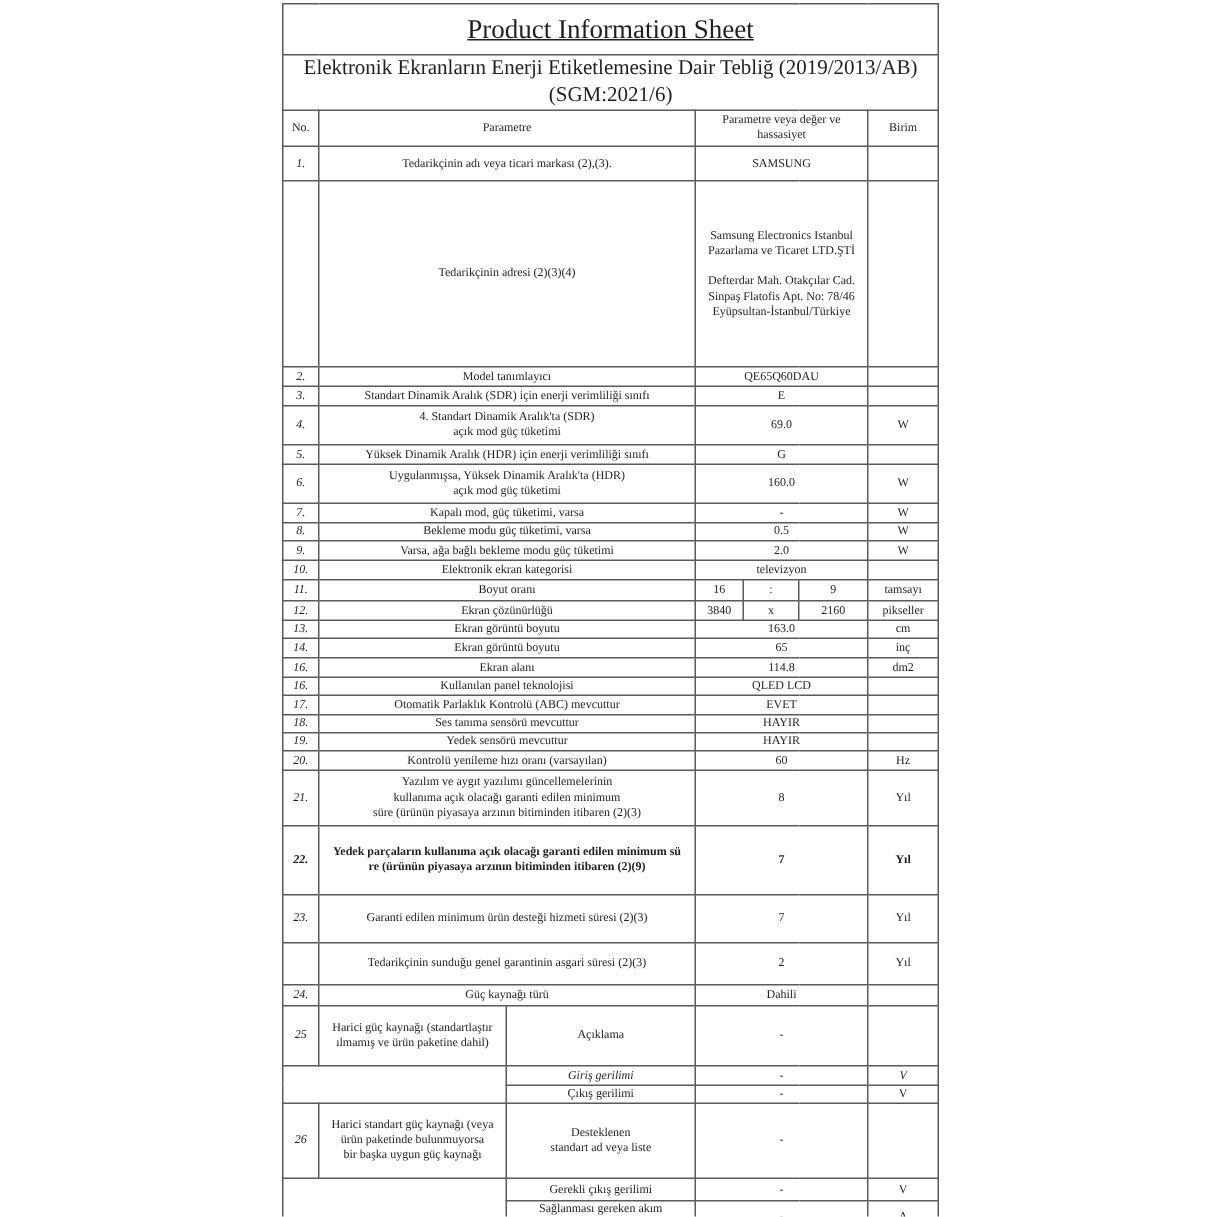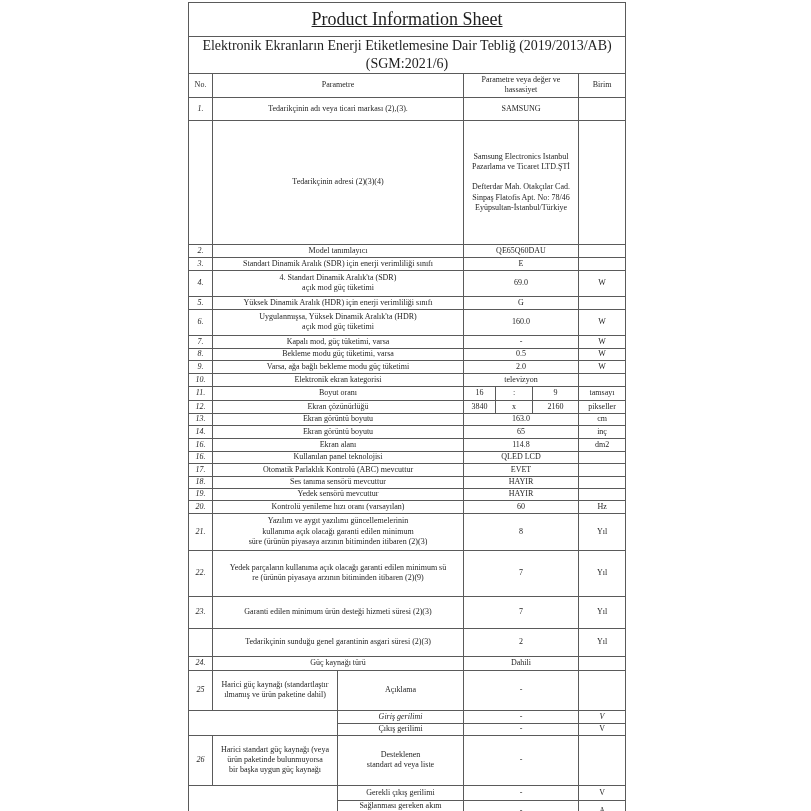--- a/index.html
+++ b/index.html
@@ -193,21 +193,21 @@
         <td class="unit">Hz</td>
       </tr>
       <tr style="height: 37px;">
         <td class="no top">21.</td>
         <td colspan="2" class="param top">Yazılım ve aygıt yazılımı güncellemelerinin
 kullanıma açık olacağı garanti edilen minimum
 süre (ürünün piyasaya arzının bitiminden itibaren (2)(3)</td>
         <td colspan="3" class="val">8</td>
         <td class="unit">Yıl</td>
       </tr>
-      <tr style="height: 46px;">
+      <tr style="height: 46px; font-weight: bold;">
         <td class="no top">22.</td>
         <td colspan="2" class="param top">Yedek parçaların kullanıma açık olacağı garanti edilen minimum sü
 re (ürünün piyasaya arzının bitiminden itibaren (2)(9)</td>
         <td colspan="3" class="val">7</td>
         <td class="unit">Yıl</td>
       </tr>
       <tr style="height: 32px; margin-left: 16px;">
         <td class="no top">23.</td>
         <td colspan="2" class="param top">Garanti edilen minimum ürün desteği hizmeti süresi (2)(3)</td>
         <td colspan="3" class="val">7</td>

